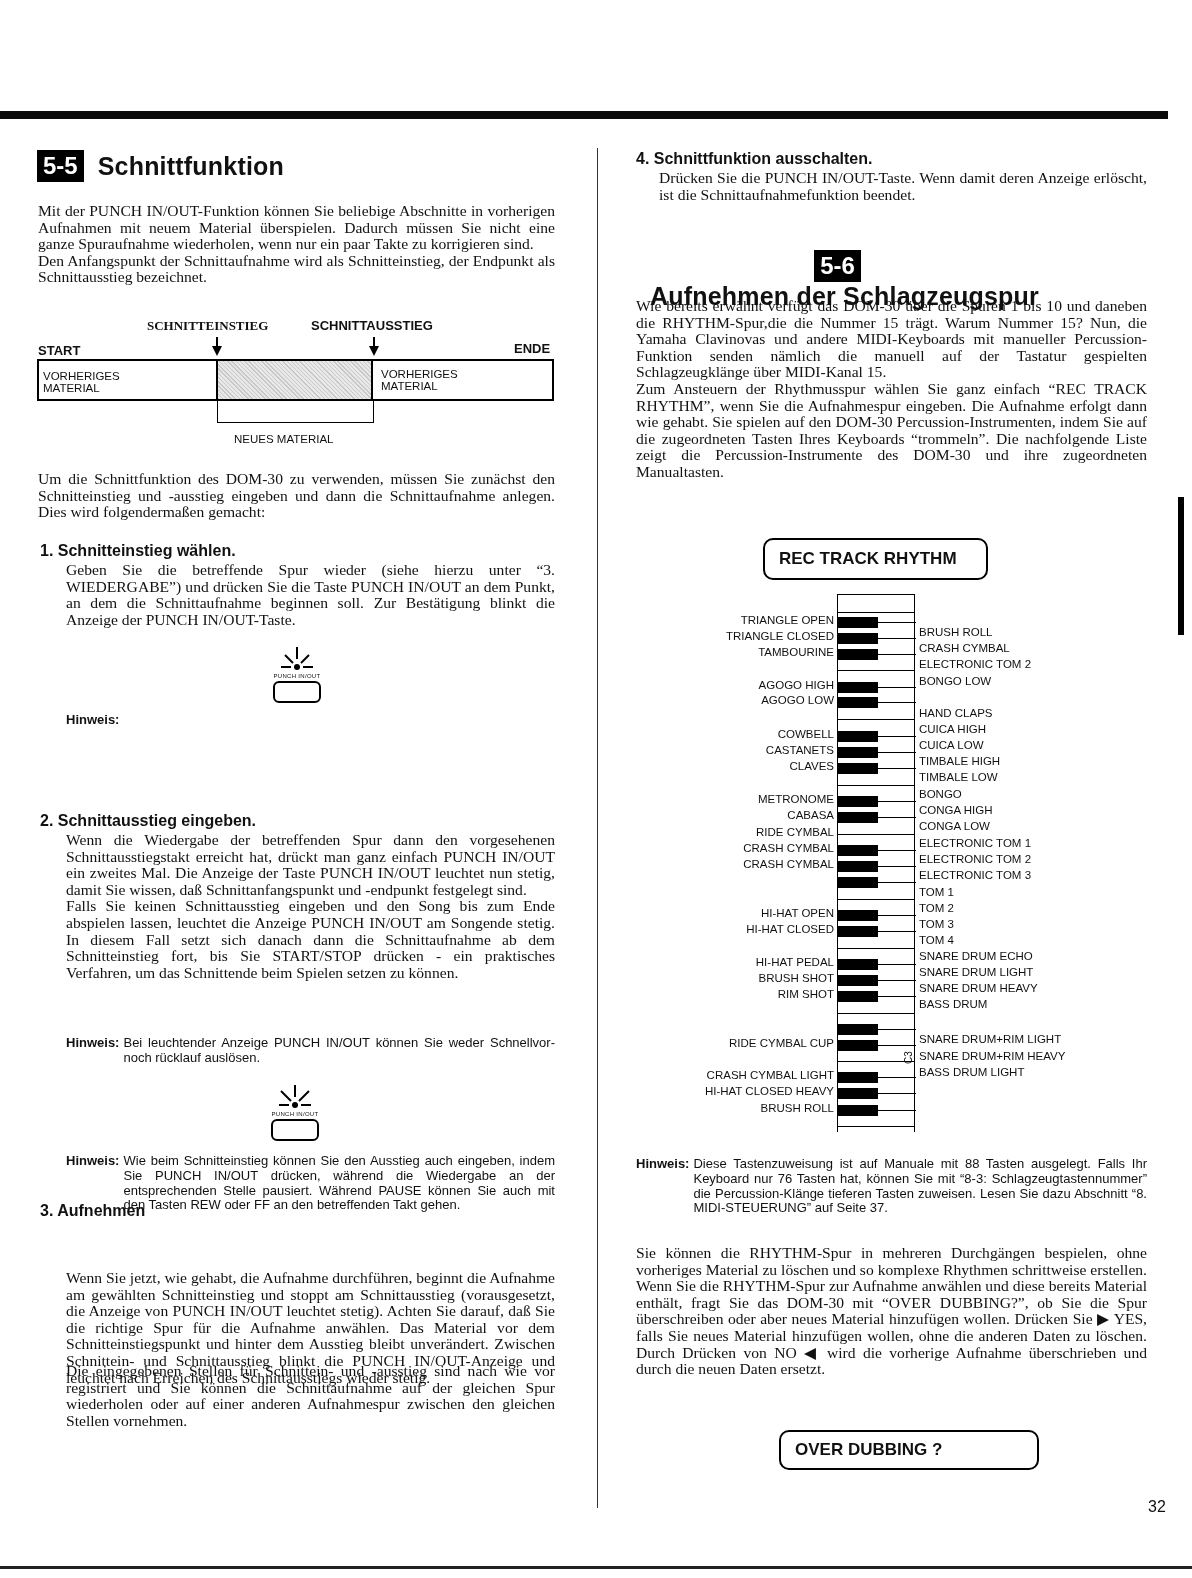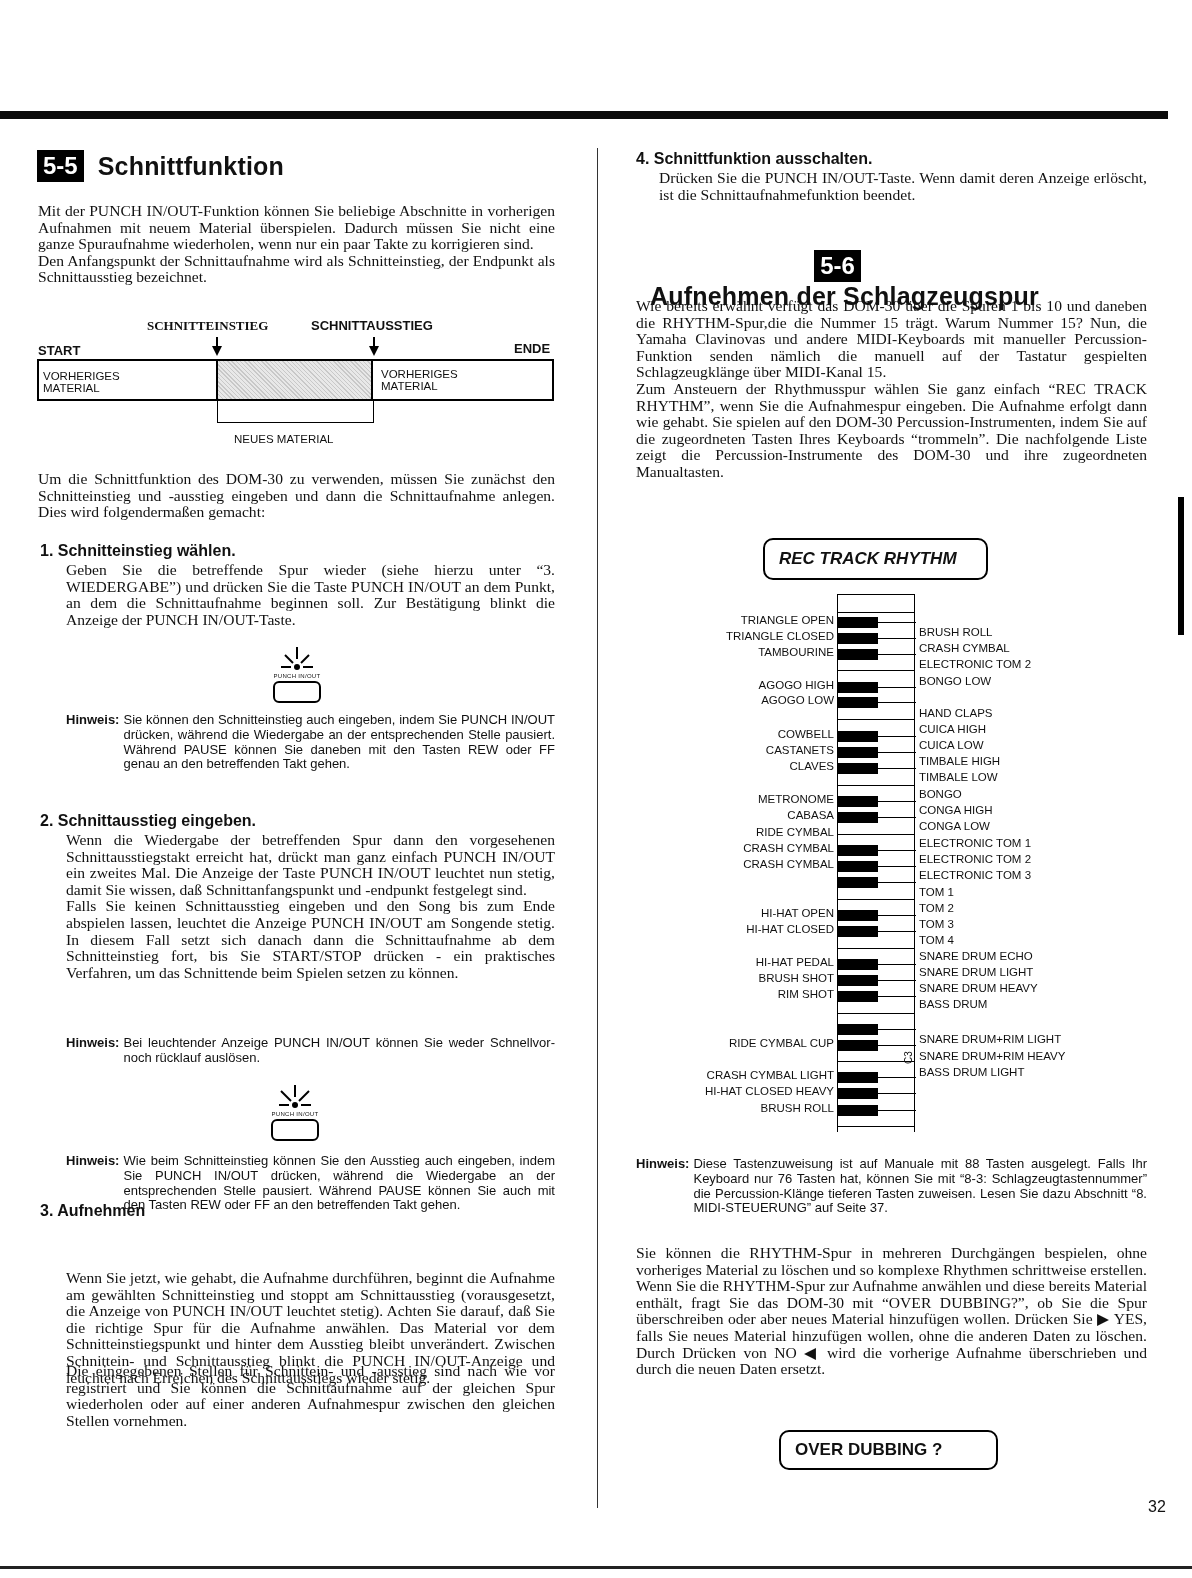--- a/index.html
+++ b/index.html
@@ -96,21 +96,20 @@
     <line x1="52" y1="10" x2="44" y2="18" stroke="#000" stroke-width="2"></line>
     <line x1="24" y1="22" x2="34" y2="22" stroke="#000" stroke-width="2"></line>
     <line x1="46" y1="22" x2="56" y2="22" stroke="#000" stroke-width="2"></line>
   </svg>
   <div class="plbl">PUNCH IN/OUT</div>
   <div class="pbtn"></div>
 </div>
 
 <div class="note" style="left:66px;top:713px;width:489px;">
   <span class="lbl">Hinweis:</span>
-  <span class="txt">Sie können den Schnitteinstieg auch eingeben, indem Sie PUNCH IN/OUT drücken, während die Wiedergabe an der entsprechenden Stelle pausiert. Während PAUSE können Sie daneben mit den Tasten REW oder FF genau an den betreffenden Takt gehen.</span>
 </div>
 
 <div class="step-title" style="left:40px;top:812px;">2. Schnittausstieg eingeben.</div>
 <div class="para" style="left:66px;top:832px;width:489px;">
   <span>Wenn die Wiedergabe der betreffenden Spur dann den vorgesehenen Schnittausstiegstakt erreicht hat, drückt man ganz einfach PUNCH IN/OUT ein zweites Mal. Die Anzeige der Taste PUNCH IN/OUT leuchtet nun stetig, damit Sie wissen, daß Schnittanfangspunkt und -endpunkt festgelegt sind.</span><br>
   <span>Falls Sie keinen Schnittausstieg eingeben und den Song bis zum Ende abspielen lassen, leuchtet die Anzeige PUNCH IN/OUT am Songende stetig. In diesem Fall setzt sich danach dann die Schnittaufnahme ab dem Schnitteinstieg fort, bis Sie START/STOP drücken - ein praktisches Verfahren, um das Schnittende beim Spielen setzen zu können.</span>
 </div>
 <div class="note" style="left:66px;top:1036px;width:489px;">
   <span class="lbl">Hinweis:</span>
   <span class="txt">Bei leuchtender Anzeige PUNCH IN/OUT können Sie weder Schnellvor- noch rücklauf auslösen.</span>
@@ -144,21 +143,21 @@
 <div class="sec-head" style="left:636px;top:250px;flex-direction:column;">
   <span class="sec-num">5-6</span>
   <span class="sec-title">Aufnehmen der Schlagzeugspur</span>
 </div>
 
 <div class="para" style="left:636px;top:298px;width:511px;">
   <span>Wie bereits erwähnt verfügt das DOM-30 über die Spuren 1 bis 10 und daneben die RHYTHM-Spur,die die Nummer 15 trägt. Warum Nummer 15? Nun, die Yamaha Clavinovas und andere MIDI-Keyboards mit manueller Percussion-Funktion senden nämlich die manuell auf der Tastatur gespielten Schlagzeugklänge über MIDI-Kanal 15.</span><br>
   <span>Zum Ansteuern der Rhythmusspur wählen Sie ganz einfach “REC TRACK RHYTHM”, wenn Sie die Aufnahmespur eingeben. Die Aufnahme erfolgt dann wie gehabt. Sie spielen auf den DOM-30 Percussion-Instrumenten, indem Sie auf die zugeordneten Tasten Ihres Keyboards “trommeln”. Die nachfolgende Liste zeigt die Percussion-Instrumente des DOM-30 und ihre zugeordneten Manualtasten.</span>
 </div>
 
-<div class="lcd" style="left:763px;top:538px;width:225px;height:42px;padding-left:14px;font-style:italic;">REC TRACK RHYTHM</div>
+<div class="lcd" style="left:763px;top:538px;width:225px;height:42px;padding-left:14px;">REC TRACK RHYTHM</div>
 
 <div>
   <div class="kbd" id="kbd">
       <div class="bkey" style="top: 22px;"></div>
       <div class="kline" style="left: 40px; width: 38px; top: 27px;"></div>
       <div class="bkey" style="top: 38px;"></div>
       <div class="kline" style="left: 40px; width: 38px; top: 43px;"></div>
       <div class="bkey" style="top: 54px;"></div>
       <div class="kline" style="left: 40px; width: 38px; top: 59px;"></div>
       <div class="bkey" style="top: 87px;"></div>
@@ -265,16 +264,16 @@
     </div>
 </div>
 
 <div class="note" style="left:636px;top:1157px;width:511px;">
   <span class="lbl">Hinweis:</span>
   <span class="txt">Diese Tastenzuweisung ist auf Manuale mit 88 Tasten ausgelegt. Falls Ihr Keyboard nur 76 Tasten hat, können Sie mit “8-3: Schlagzeugtastennummer” die Percussion-Klänge tieferen Tasten zuweisen. Lesen Sie dazu Abschnitt “8. MIDI-STEUERUNG” auf Seite 37.</span>
 </div>
 
 <div class="para" style="left:636px;top:1245px;width:511px;">Sie können die RHYTHM-Spur in mehreren Durchgängen bespielen, ohne vorheriges Material zu löschen und so komplexe Rhythmen schrittweise erstellen. Wenn Sie die RHYTHM-Spur zur Aufnahme anwählen und diese bereits Material enthält, fragt Sie das DOM-30 mit “OVER DUBBING?”, ob Sie die Spur überschreiben oder aber neues Material hinzufügen wollen. Drücken Sie ▶ YES, falls Sie neues Material hinzufügen wollen, ohne die anderen Daten zu löschen. Durch Drücken von NO ◀ wird die vorherige Aufnahme überschrieben und durch die neuen Daten ersetzt.</div>
 
-<div class="lcd" style="left:779px;top:1430px;width:219px;height:40px;padding-left:14px;">OVER DUBBING ?</div>
+<div class="lcd" style="left:779px;top:1430px;width:260px;height:40px;padding-left:14px;">OVER DUBBING ?</div>
 
 <div class="page-num">32</div>
 <div class="bottom-rule"></div>
 
 </body></html>

